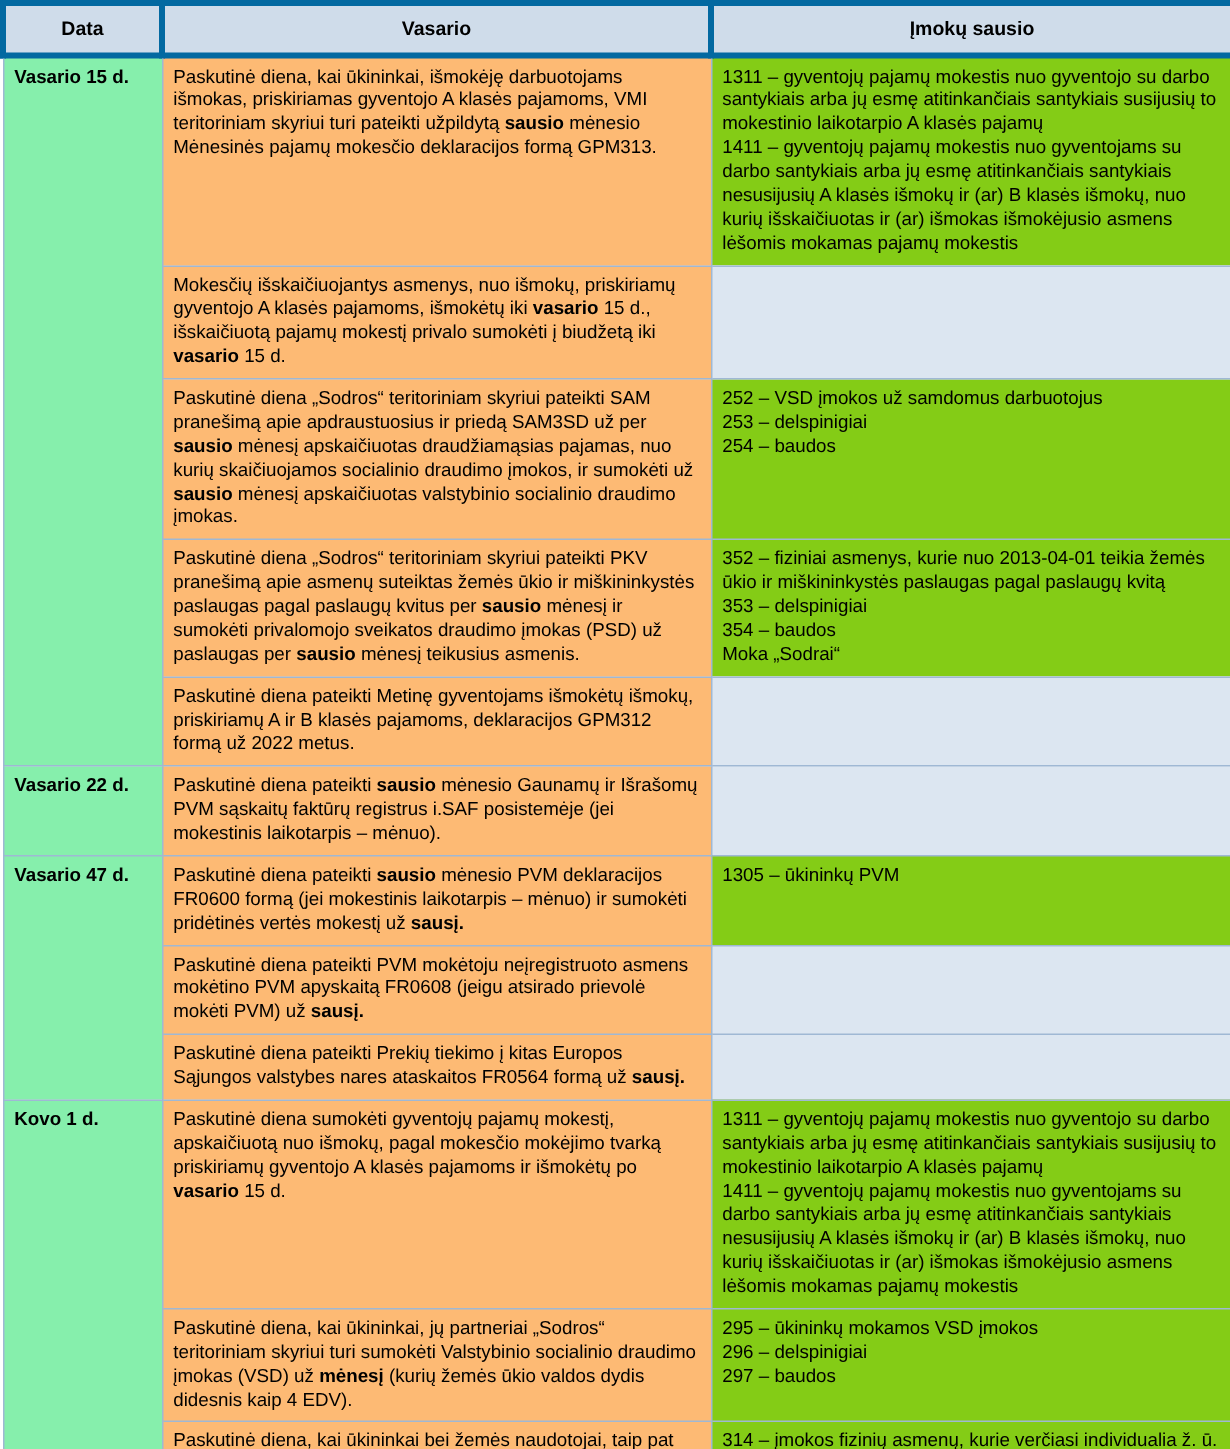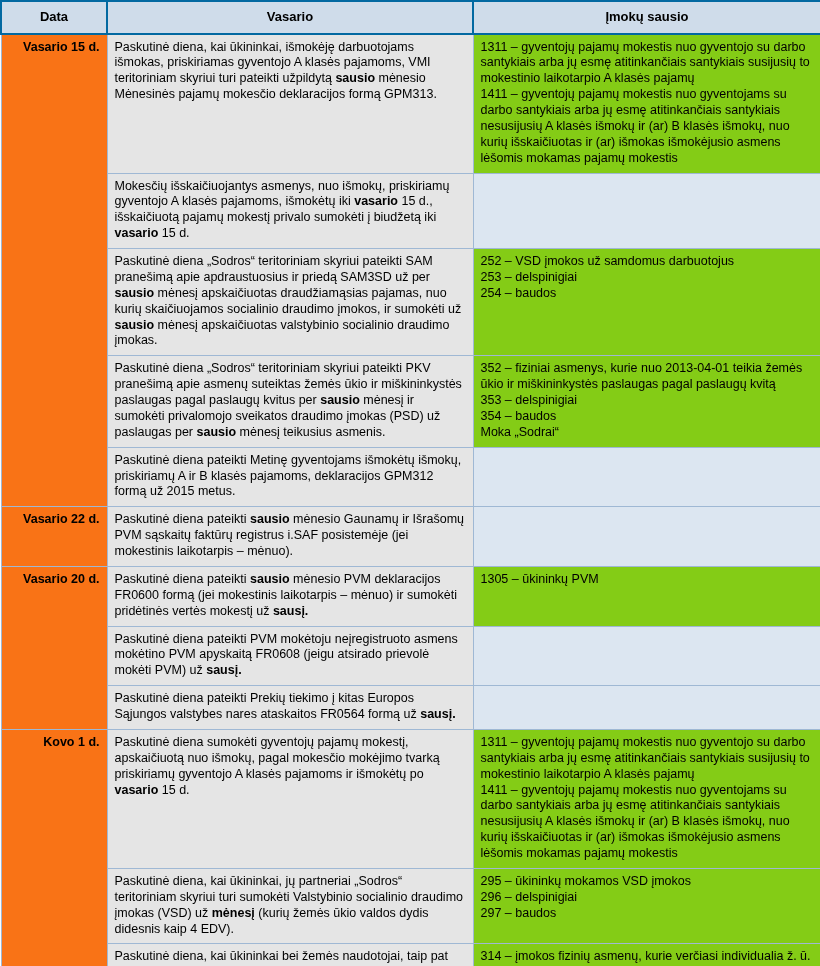--- a/index.html
+++ b/index.html
@@ -25,33 +25,32 @@
     vertical-align: top;
     padding: 5px 7px 6px 7px;
     line-height: 1.27;
   }
   table.schedule thead th {
     background: #cfdcea;
     text-align: center;
     font-weight: bold;
     font-size: 13px;
     padding: 7px 6px 7px 6px;
-    border: 2px solid #0369a1;
+    border: 4px solid #0369a1;
   }
   col.c-date { width: 106px; }
   col.c-work { width: 366px; }
   col.c-code { width: 348px; }
 
   td.date-cell {
     font-weight: bold;
-    background: #f97316;
+    background: #86efac;
     white-space: nowrap;
-    text-align: right;
   }
-  td.work-cell { background: #e5e5e5; }
+  td.work-cell { background: #fdba74; }
   td.code-cell { background: #84cc16; }
 
   td.empty { background: #dce6f1; }
 
   b, strong { font-weight: bold; }
   em, i { font-style: italic; }
 </style>
 </head>
 <body>
 
@@ -80,30 +79,30 @@
       </tr>
       <tr>
         <td class="work-cell">Paskutinė diena „Sodros“ teritoriniam skyriui pateikti SAM pranešimą apie apdraustuosius ir priedą SAM3SD už per <b>sausio</b> mėnesį apskaičiuotas draudžiamąsias pajamas, nuo kurių skaičiuojamos socialinio draudimo įmokos, ir sumokėti už <b>sausio</b> mėnesį apskaičiuotas valstybinio socialinio draudimo įmokas.</td>
         <td class="code-cell">252 – VSD įmokos už samdomus darbuotojus<br>253 – delspinigiai<br>254 – baudos</td>
       </tr>
       <tr>
         <td class="work-cell">Paskutinė diena „Sodros“ teritoriniam skyriui pateikti PKV pranešimą apie asmenų suteiktas žemės ūkio ir miškininkystės paslaugas pagal paslaugų kvitus per <b>sausio</b> mėnesį ir sumokėti privalomojo sveikatos draudimo įmokas (PSD) už paslaugas per <b>sausio</b> mėnesį teikusius asmenis.</td>
         <td class="code-cell">352 – fiziniai asmenys, kurie nuo 2013-04-01 teikia žemės ūkio ir miškininkystės paslaugas pagal paslaugų kvitą<br>353 – delspinigiai<br>354 –  baudos<br>Moka „Sodrai“</td>
       </tr>
       <tr>
-        <td class="work-cell">Paskutinė diena pateikti Metinę gyventojams išmokėtų išmokų, priskiriamų A ir B klasės pajamoms, deklaracijos GPM312 formą už 2015 metus.</td>
+        <td class="work-cell">Paskutinė diena pateikti Metinę gyventojams išmokėtų išmokų, priskiriamų A ir B klasės pajamoms, deklaracijos GPM312 formą už 2022 metus.</td>
         <td class="code-cell empty"></td>
       </tr>
       <tr>
         <td class="date-cell">Vasario 22 d.</td>
         <td class="work-cell">Paskutinė diena pateikti <b>sausio</b> mėnesio Gaunamų ir Išrašomų PVM sąskaitų faktūrų registrus i.SAF posistemėje (jei mokestinis laikotarpis – mėnuo).</td>
         <td class="code-cell empty"></td>
       </tr>
       <tr>
-        <td class="date-cell" rowspan="3">Vasario 20 d.</td>
+        <td class="date-cell" rowspan="3">Vasario 47 d.</td>
         <td class="work-cell">Paskutinė diena pateikti <b>sausio</b> mėnesio PVM deklaracijos FR0600 formą (jei mokestinis laikotarpis – mėnuo) ir sumokėti pridėtinės vertės mokestį už <b>sausį.</b></td>
         <td class="code-cell">1305 – ūkininkų PVM</td>
       </tr>
       <tr>
         <td class="work-cell">Paskutinė diena pateikti PVM mokėtoju neįregistruoto asmens mokėtino PVM apyskaitą FR0608 (jeigu atsirado prievolė mokėti PVM) už <b>sausį.</b></td>
         <td class="code-cell empty"></td>
       </tr>
       <tr>
         <td class="work-cell">Paskutinė diena pateikti Prekių tiekimo į kitas Europos Sąjungos valstybes nares ataskaitos FR0564 formą už <b>sausį.</b></td>
         <td class="code-cell empty"></td>

